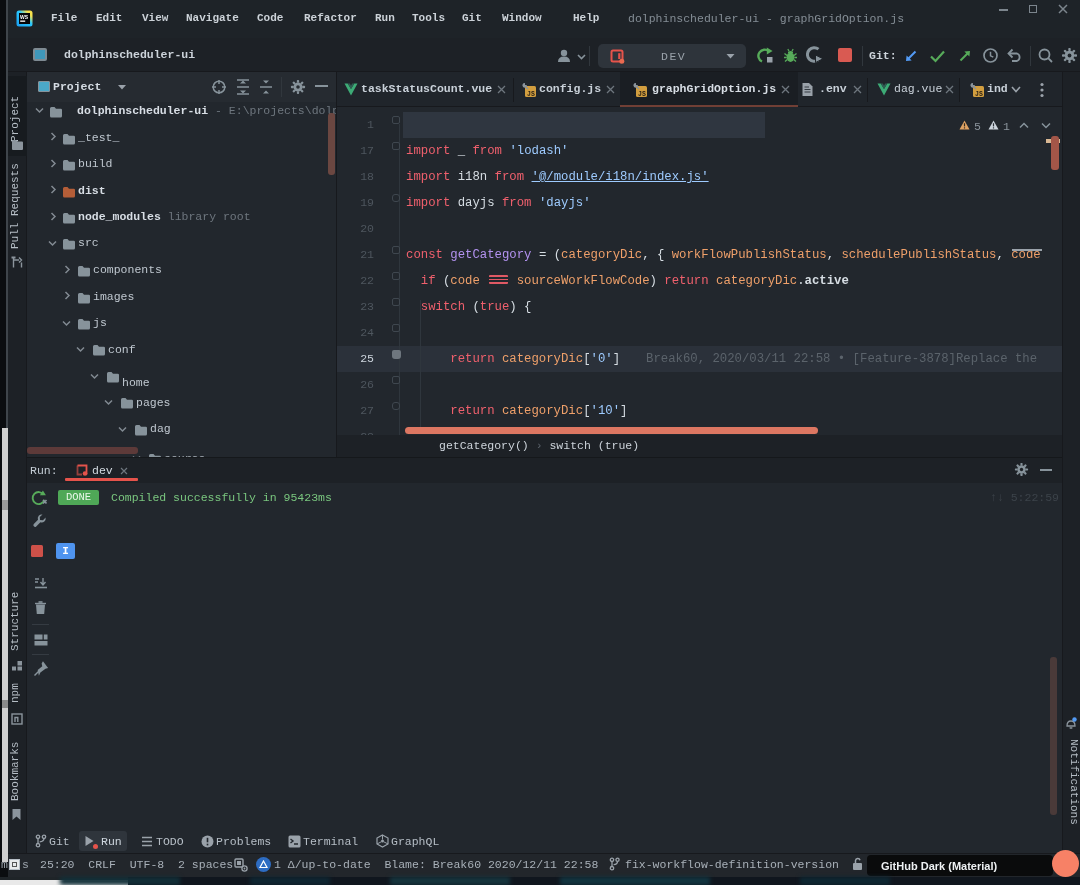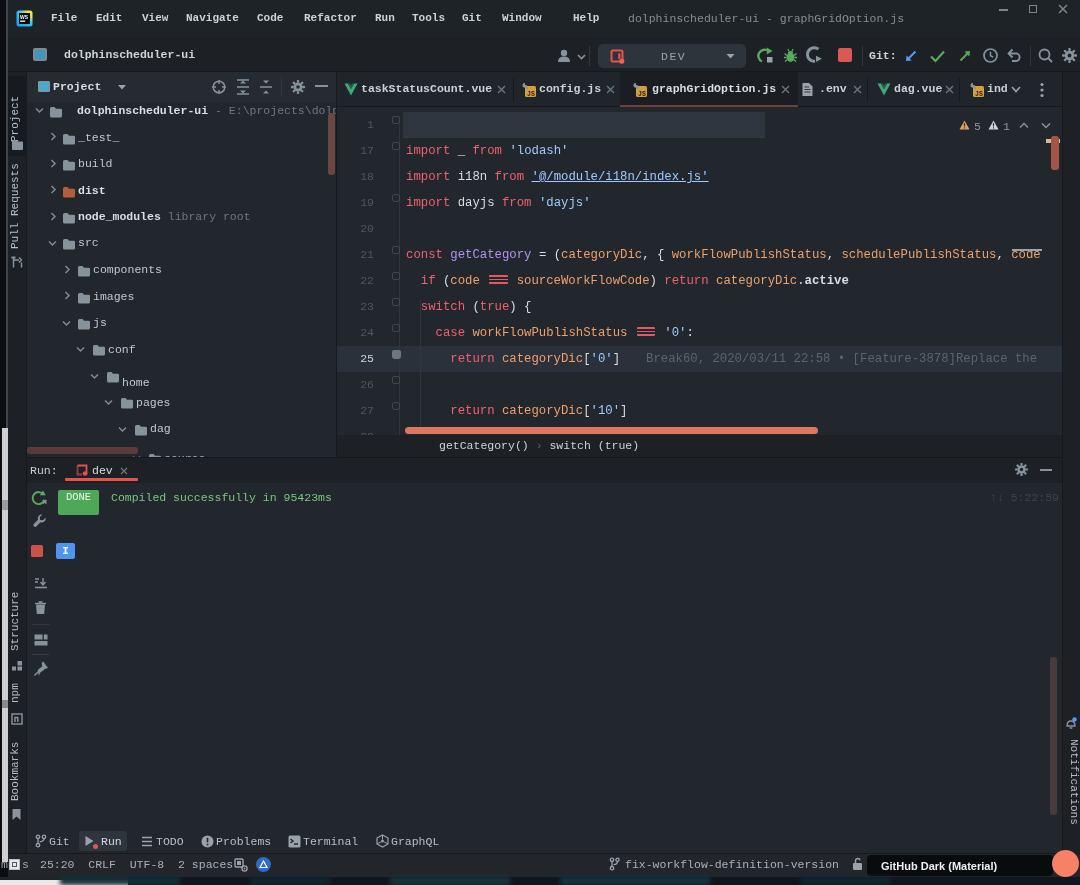--- a/index.html
+++ b/index.html
@@ -359,21 +359,21 @@
       </svg>
     <div class="ui abs" style="left:482px;top:10px;font-weight:bold;color:#c9d1d9;">.env</div>
     <svg class="abs" style="left:516px;top:13px" width="9" height="9" viewBox="0 0 9 9">
         <path d="M1 1 L8 8 M8 1 L1 8" stroke="#6e767e" stroke-width="1.3"></path>
       </svg>
     <div class="abs" style="left:530px;top:6px;width:1px;height:24px;background:#17191d;"></div>
     <svg class="abs" style="left:540px;top:11px" width="14" height="13" viewBox="0 0 14 13">
         <path d="M0.5 0.5 H3.7 L7 6 L10.3 0.5 H13.5 L7 12.5 Z" fill="#3dab76"></path>
         <path d="M3.7 0.5 L7 6 L10.3 0.5 H8.2 L7 2.7 L5.8 0.5 Z" fill="#2f5f54"></path>
       </svg>
-    <div class="ui abs" style="left:557px;top:10px;font-weight:bold;color:#c9d1d9;">dag.vue</div>
+    <div class="ui abs" style="left:557px;top:10px;font-weight:normal;color:#c9d1d9;">dag.vue</div>
     <svg class="abs" style="left:608px;top:13px" width="9" height="9" viewBox="0 0 9 9">
         <path d="M1 1 L8 8 M8 1 L1 8" stroke="#6e767e" stroke-width="1.3"></path>
       </svg>
     <div class="abs" style="left:622px;top:6px;width:1px;height:24px;background:#17191d;"></div>
     <svg class="abs" style="left:632px;top:10px" width="15" height="15" viewBox="0 0 15 15">
         <rect x="4" y="4" width="11" height="11" rx="1.5" fill="#d29e3f"></rect>
         <text x="6" y="13.5" font-size="6.5" font-weight="bold" fill="#2a2115">JS</text>
         <path d="M1.5 3.5 A2.2 2.2 0 0 1 5.5 2.2 L4.2 3.5 L5.5 4.8 A2.2 2.2 0 0 1 1.5 3.5 Z" fill="#8b949c" transform="rotate(-45 3.5 3.5)"></path>
         <path d="M4.5 4.5 L7 7" stroke="#8b949c" stroke-width="1.5"></path>
       </svg>
@@ -419,21 +419,20 @@
     <div class="abs" style="left:83px;top:228px;width:1px;height:128px;background:#2f363d;"></div>
 
     <div class="abs" style="left:66px;top:40px;width:362px;height:26px;background:#2f3640;"></div>
 
     <div class="code abs" style="left:69px;top:72px;"><span class="kw">import</span> <span class="df">_</span> <span class="kw">from</span> <span class="str">'lodash'</span></div>
     <div class="code abs" style="left:69px;top:98px;"><span class="kw">import</span> <span class="df">i18n</span> <span class="kw">from</span> <span class="str" style="text-decoration:underline;">'@/module/i18n/index.js'</span></div>
     <div class="code abs" style="left:69px;top:124px;"><span class="kw">import</span> <span class="df">dayjs</span> <span class="kw">from</span> <span class="str">'dayjs'</span></div>
     <div class="code abs" style="left:69px;top:176px;"><span class="kw">const</span> <span class="pur">getCategory</span> <span class="df">= (</span><span class="orng">categoryDic</span><span class="df">, { </span><span class="orng">workFlowPublishStatus</span><span class="df">, </span><span class="orng">schedulePublishStatus</span><span class="df">, </span><span class="orng">code</span></div>
     <div class="code abs" style="left:69px;top:202px;"><span class="df">  </span><span class="kw">if</span> <span class="df">(</span><span class="orng">code</span> <span class="eq3"></span> <span class="orng">sourceWorkFlowCode</span><span class="df">)</span> <span class="kw">return</span> <span class="orng">categoryDic</span><span class="df">.</span><span class="df" style="font-weight:bold;">active</span></div>
     <div class="code abs" style="left:69px;top:228px;text-align:right;"><span class="df">  </span><span class="kw">switch</span> <span class="df">(</span><span class="kw">true</span><span class="df">) {</span></div>
-    <div class="code abs" style="left:69px;top:254px;"><span class="df">    </span><span class="kw">case</span> <span class="orng">workFlowPublishStatus</span> <span class="eq3"></span> <span class="str">'0'</span><span class="df">:</span></div>
     <div class="code abs" style="left:69px;top:280px;"><span class="df">      </span><span class="kw">return</span> <span class="orng">categoryDic</span><span class="df">[</span><span class="str">'0'</span><span class="df">]</span></div>
     <div class="code abs" style="left:309px;top:280px;color:#5b636b;">Break60, 2020/03/11 22:58 • [Feature-3878]Replace the</div>
     <div class="code abs" style="left:69px;top:332px;"><span class="df">      </span><span class="kw">return</span> <span class="orng">categoryDic</span><span class="df">[</span><span class="str">'10'</span><span class="df">]</span></div>
 
     <div class="abs" style="left:675px;top:177px;width:30px;height:1.5px;background:#9aa2aa;"></div>
 
     <svg class="abs" style="left:622px;top:48px" width="11" height="10" viewBox="0 0 11 10">
         <path d="M5.5 0.5 L10.5 9.5 H0.5 Z" fill="#dfa263"></path>
         <rect x="4.9" y="3.2" width="1.2" height="3.2" fill="#332b1e"></rect>
         <rect x="4.9" y="7.3" width="1.2" height="1.2" fill="#332b1e"></rect>
@@ -488,21 +487,21 @@
       </g>
       <circle cx="8.5" cy="8.5" r="1.9" fill="#1d2126"></circle>
     </svg>
     <div class="abs" style="left:1013px;top:12px;width:12px;height:2px;background:#87939b;"></div>
 
     <svg class="abs" style="left:3px;top:32px" width="17" height="17" viewBox="0 0 17 17">
       <path d="M13.7 5.8 A6 6 0 1 0 14.4 10.8" stroke="#57ab5a" stroke-width="1.9" fill="none"></path>
       <path d="M9.9 6.3 L15.9 6.3 L12.9 1.6 Z" fill="#57ab5a"></path>
       <path d="M13 11 L16.5 14.5 M16.5 11 L13 14.5" stroke="#87939b" stroke-width="1.6"></path>
     </svg>
-    <div class="abs" style="left:31px;top:33px;width:41px;height:25px;background:#4fa857;border-radius:2px;text-align:center;font-size:10.5px;line-height:15px;color:#e8f7e8;font-family:'Liberation Mono',monospace;">DONE</div>
+    <div class="abs" style="left:31px;top:33px;width:41px;height:15px;background:#4fa857;border-radius:2px;text-align:center;font-size:10.5px;line-height:15px;color:#e8f7e8;font-family:'Liberation Mono',monospace;">DONE</div>
     <div class="ui abs" style="left:84px;top:34px;color:#7ac77f;">Compiled successfully in 95423ms</div>
     <div class="ui abs" style="left:963px;top:34px;color:#3c434a;">↑↓ 5:22:59</div>
 
     <svg class="abs" style="left:5px;top:56px" width="15" height="15" viewBox="0 0 15 15">
       <path d="M10.5 1.5 A4 4 0 0 0 6 6.8 L1.8 11 A1.7 1.7 0 0 0 4.2 13.4 L8.4 9.2 A4 4 0 0 0 13.6 4.6 L11 7.2 L8 6.9 L7.8 4 L10.5 1.5 Z" fill="#87939b"></path>
     </svg>
 
     <div class="abs" style="left:4px;top:88px;width:12px;height:12px;background:#ce5149;border-radius:1.5px;"></div>
     <div class="abs" style="left:29px;top:86px;width:19px;height:16px;background:#4f94ef;border-radius:2px;text-align:center;font-size:11px;line-height:16px;color:#fff;font-family:'Liberation Mono',monospace;font-weight:bold;">I</div>
 
@@ -576,20 +575,21 @@
   <svg class="abs" style="left:234px;top:858px" width="14" height="14" viewBox="0 0 14 14">
     <rect x="1" y="1" width="8" height="8" rx="1" fill="none" stroke="#9aa2aa" stroke-width="1.4"></rect>
     <rect x="3" y="3" width="4" height="4" fill="#9aa2aa"></rect>
     <circle cx="10.5" cy="10.5" r="2.6" fill="#22262b" stroke="#9aa2aa" stroke-width="1.3"></circle>
     <circle cx="10.5" cy="10.5" r="0.9" fill="#9aa2aa"></circle>
   </svg>
   <div class="abs" style="left:256px;top:857px;width:15px;height:15px;background:#2d6cc2;border-radius:50%;"></div>
   <svg class="abs" style="left:259px;top:860px" width="9" height="9" viewBox="0 0 9 9">
       <path d="M4.5 1 L8 7.5 H1 Z" fill="none" stroke="#fff" stroke-width="1.2"></path>
     </svg>
+  <div class="ui abs" style="left:274px;top:858px;color:#a8b0b8;">1 Δ/up-to-date  Blame: Break60 2020/12/11 22:58</div>
   <svg class="abs" style="left:609px;top:857px" width="11" height="14" viewBox="0 0 11 14">
     <circle cx="3" cy="2.8" r="1.7" fill="none" stroke="#9aa2aa" stroke-width="1.3"></circle>
     <circle cx="3" cy="11.2" r="1.7" fill="none" stroke="#9aa2aa" stroke-width="1.3"></circle>
     <circle cx="8.5" cy="2.8" r="1.6" fill="none" stroke="#9aa2aa" stroke-width="1.3"></circle>
     <path d="M3 4.5 V9.5 M8.5 4.4 Q8.5 7.3 4.6 7.7" stroke="#9aa2aa" stroke-width="1.3" fill="none"></path>
   </svg>
   <div class="ui abs" style="left:625px;top:858px;color:#a8b0b8;">fix-workflow-definition-version</div>
   <svg class="abs" style="left:851px;top:857px" width="13" height="14" viewBox="0 0 13 14">
     <rect x="2" y="6" width="9" height="7" rx="1" fill="#9aa2aa"></rect>
     <path d="M4.5 6 V3.5 A2.3 2.3 0 0 1 9 3.2" stroke="#9aa2aa" stroke-width="1.5" fill="none"></path>

